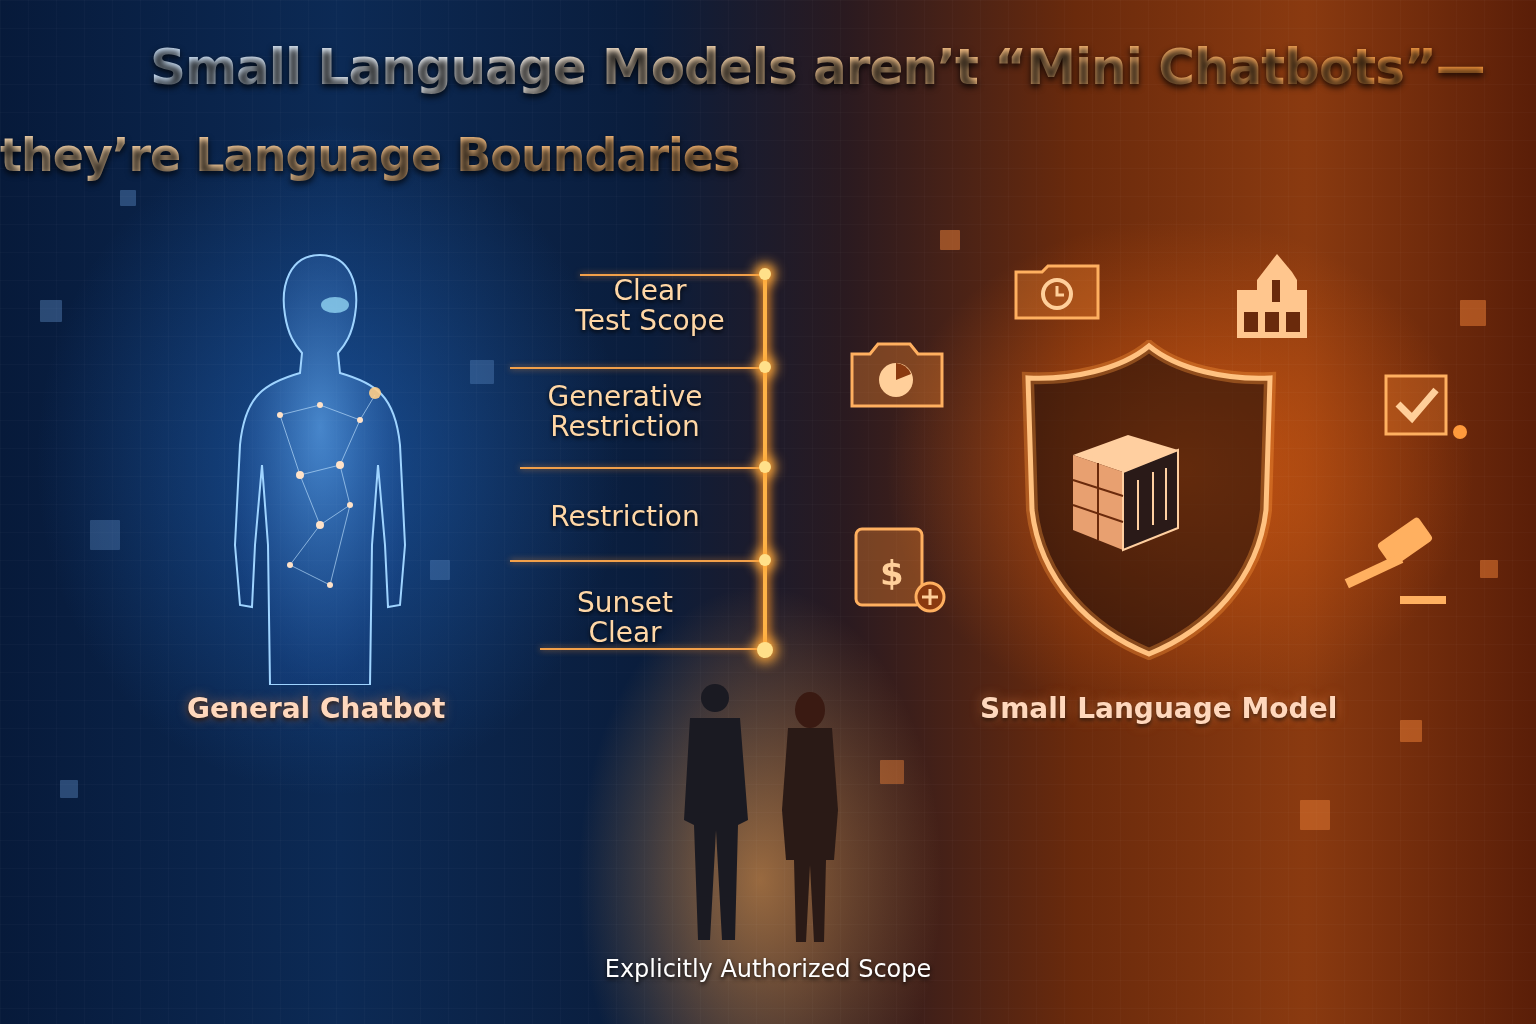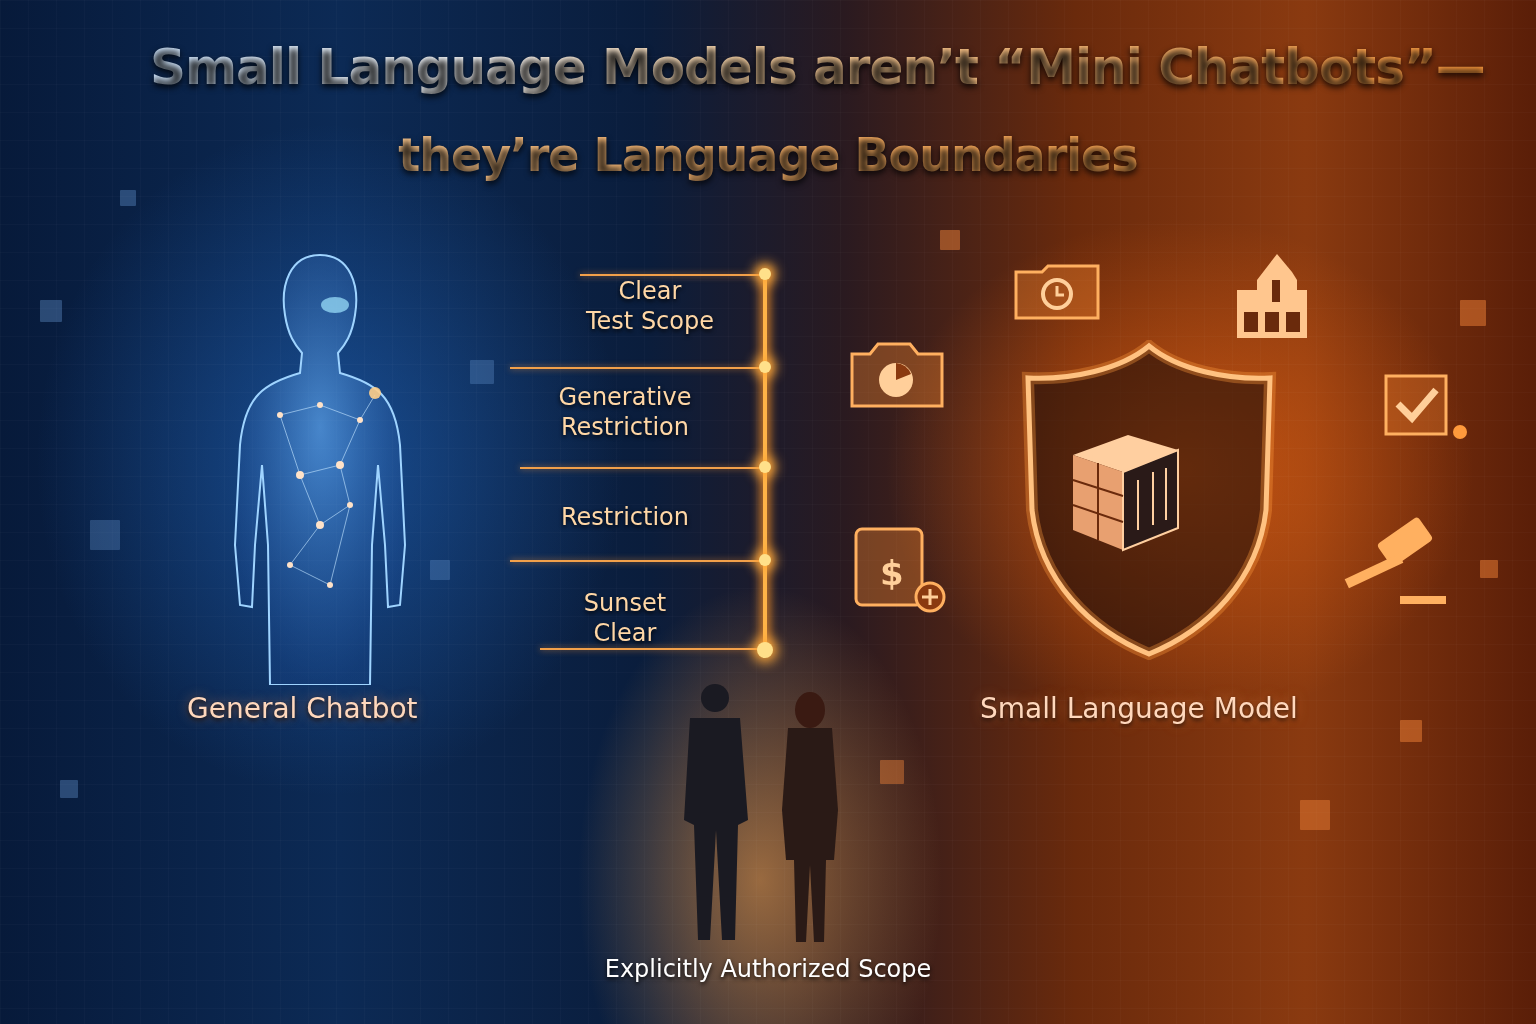--- a/index.html
+++ b/index.html
@@ -12,38 +12,38 @@
       radial-gradient(ellipse 420px 360px at 1180px 470px, rgba(255,110,20,0.55), rgba(255,90,10,0) 70%),
       radial-gradient(ellipse 420px 480px at 330px 460px, rgba(40,120,220,0.45), rgba(20,60,140,0) 70%),
       linear-gradient(90deg,#071a3a 0%,#0c2a55 22%,#0a1d3c 42%,#2a1a20 55%,#6a2a0c 70%,#8a3a10 85%,#5a1e08 100%);}
   .tiles{position:absolute;inset:0;opacity:.55;
     background-image:
       linear-gradient(rgba(255,255,255,0.04) 1px, transparent 1px),
       linear-gradient(90deg, rgba(255,255,255,0.04) 1px, transparent 1px);
     background-size:28px 28px;}
   .stars{position:absolute;inset:0;}
   .sq{position:absolute;border-radius:1px;}
-  .title{position:absolute;left:0;right:0;text-align:center;font-weight:bold;
+  .title{position:absolute;left:0;right:0;font-weight:bold;
     font-family:"DejaVu Sans",sans-serif;letter-spacing:-1px;
     text-shadow:0 3px 6px rgba(0,0,0,0.8);}
   .t1{top:38px;font-size:50px;left:150px;right:auto;}
   .t2{top:128px;font-size:46px;}
   .g1{background:linear-gradient(90deg,#cfe6ff 0%,#ffffff 25%,#ffd8a8 45%,#ff9a3c 100%);
     -webkit-background-clip:text;background-clip:text;color:transparent;}
   .g2{background:linear-gradient(90deg,#ffe0b8 0%,#ffb060 60%,#ff9a3c 100%);
     -webkit-background-clip:text;background-clip:text;color:transparent;}
   .vline{position:absolute;left:763px;top:272px;width:4px;height:375px;
     background:#ffb347;box-shadow:0 0 10px 3px rgba(255,150,40,0.8);}
   .node{position:absolute;width:12px;height:12px;border-radius:50%;background:#ffe08a;
     box-shadow:0 0 12px 5px rgba(255,170,60,0.9);}
   .hline{position:absolute;height:2px;background:#f2a04a;box-shadow:0 0 6px rgba(255,150,50,0.7);}
-  .label{position:absolute;text-align:center;color:#ffd7a6;font-size:24px;line-height:30px;
+  .label{position:absolute;text-align:center;color:#ffd7a6;font-size:28px;line-height:30px;
     font-family:"DejaVu Sans",sans-serif;text-shadow:0 2px 4px rgba(0,0,0,0.9);}
   .cap{position:absolute;font-size:28px;color:#ffd8bd;
-    text-shadow:0 0 12px rgba(255,150,80,0.5),0 2px 4px rgba(0,0,0,0.9);}
+    text-shadow:0 0 12px rgba(255,150,80,0.5),0 2px 4px rgba(0,0,0,0.9);font-weight:bold;}
   .scope{position:absolute;left:0;right:0;top:955px;text-align:center;font-size:24px;color:#ffffff;
     text-shadow:0 2px 4px rgba(0,0,0,0.9);}
   .icon{position:absolute;}
   .person{position:absolute;}
 </style>
 </head>
 <body>
 
 <div class="bg"></div>
 <div class="tiles"></div>

